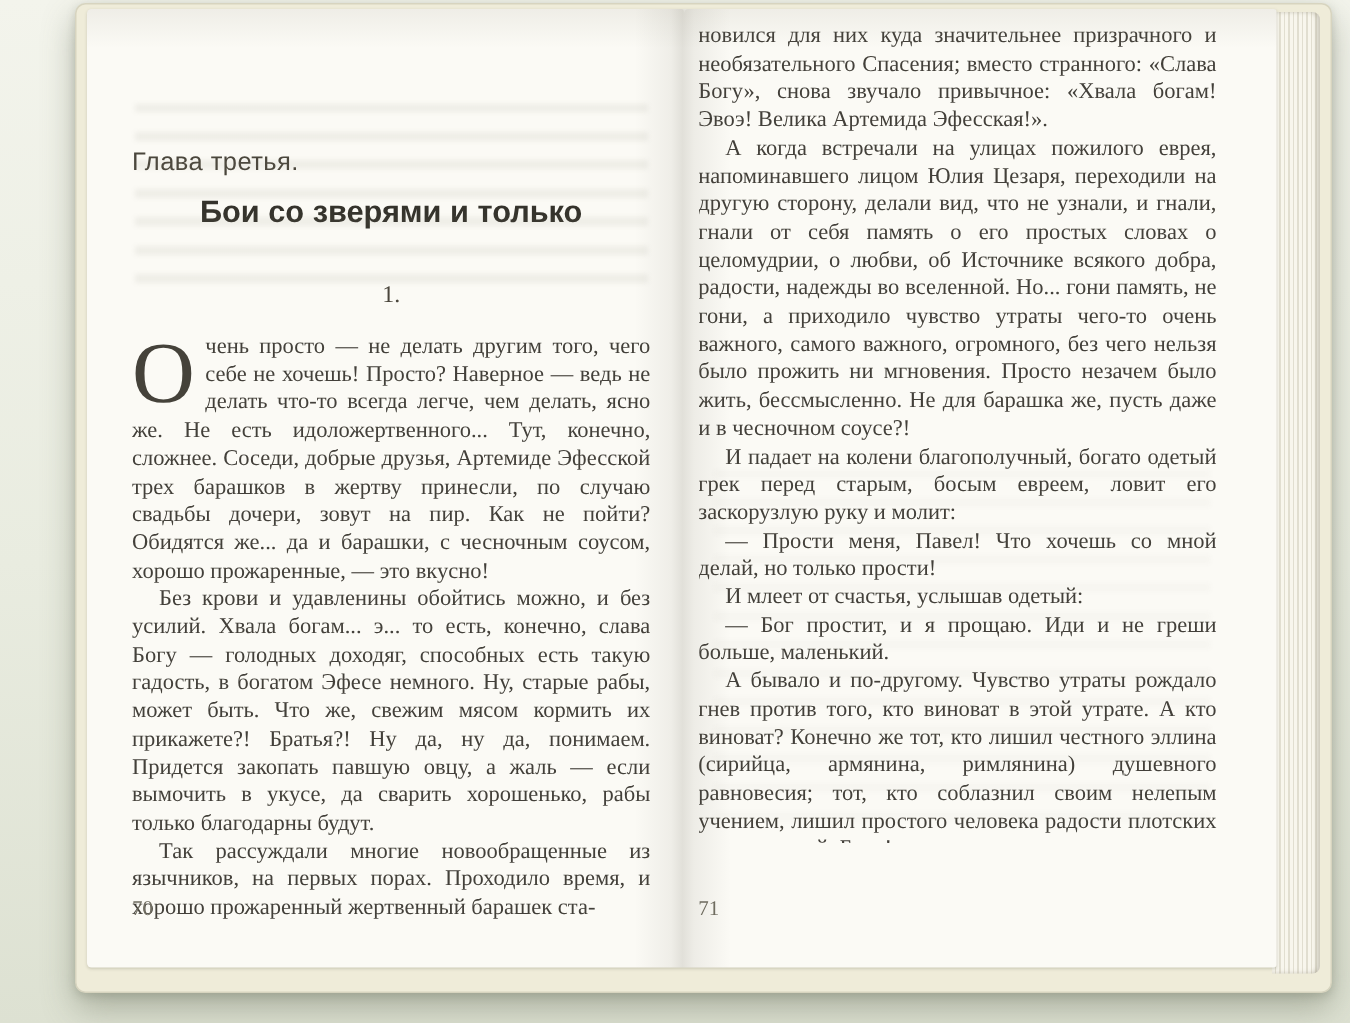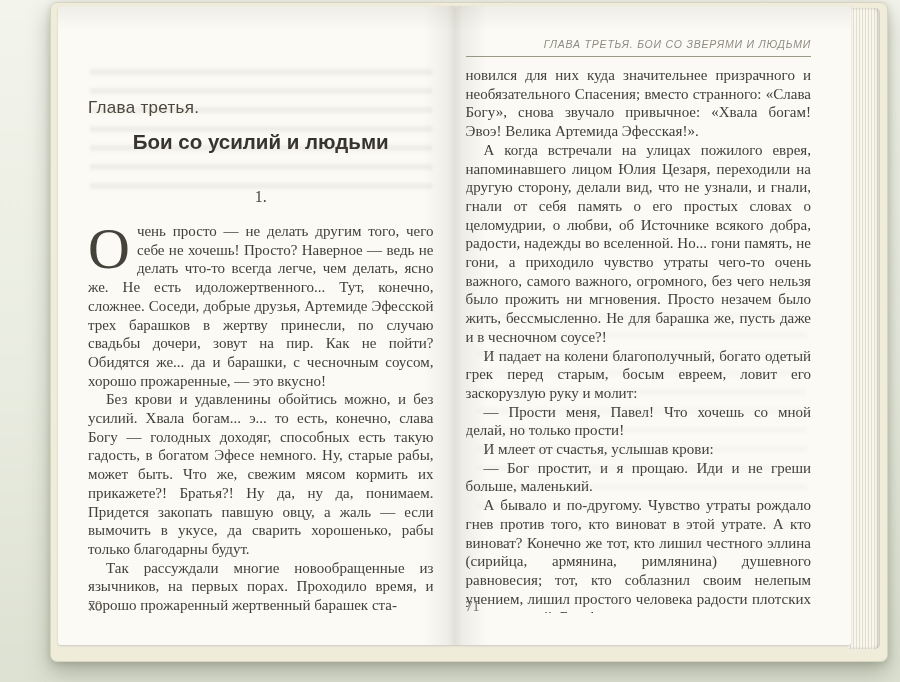--- a/index.html
+++ b/index.html
@@ -111,40 +111,39 @@
 
 <div class="scene">
   <div class="book">
     <div class="fore-edge"></div>
     <div class="spread">
 
       <div class="page page-left">
         <div class="page-curl"></div>
         <div class="ghost ghost-left"></div>
         <div class="chapter-label">Глава третья.</div>
-        <div class="chapter-title">Бои со усилий и людьми</div>
+        <div class="chapter-title">Бои со зверями и только</div>
         <div class="section-number">1.</div>
         <div class="body-text">
           <p class="no-indent"><span class="dropcap">О</span><span>чень просто — не делать другим того, чего себе не хочешь! Просто? Наверное — ведь не делать что-то всегда легче, чем делать, ясно же. Не есть идоложертвенного... Тут, конечно, сложнее. Соседи, добрые друзья, Артемиде Эфесской трех барашков в жертву принесли, по случаю свадьбы дочери, зовут на пир. Как не пойти? Обидятся же... да и барашки, с чесночным соусом, хорошо прожаренные, — это вкусно!</span></p>
           <p>Без крови и удавленины обойтись можно, и без усилий. Хвала богам... э... то есть, конечно, слава Богу — голодных доходяг, способных есть такую гадость, в богатом Эфесе немного. Ну, старые рабы, может быть. Что же, свежим мясом кормить их прикажете?! Братья?! Ну да, ну да, понимаем. Придется закопать павшую овцу, а жаль — если вымочить в укусе, да сварить хорошенько, рабы только благодарны будут.</p>
           <p>Так рассуждали многие новообращенные из язычников, на первых порах. Проходило время, и хорошо прожаренный жертвенный барашек ста-</p>
         </div>
         <div class="page-number">70</div>
       </div>
 
       <div class="page page-right">
         <div class="page-curl"></div>
         <div class="ghost ghost-right"></div>
-        <div class="running-head">Глава третья. Бои со зверями и людьми</div>
         <div class="body-text">
           <p class="no-indent">новился для них куда значительнее призрачного и необязательного Спасения; вместо странного: «Слава Богу», снова звучало привычное: «Хвала богам! Эвоэ! Велика Артемида Эфесская!».</p>
           <p>А когда встречали на улицах пожилого еврея, напоминавшего лицом Юлия Цезаря, переходили на другую сторону, делали вид, что не узнали, и гнали, гнали от себя память о его простых словах о целомудрии, о любви, об Источнике всякого добра, радости, надежды во вселенной. Но... гони память, не гони, а приходило чувство утраты чего-то очень важного, самого важного, огромного, без чего нельзя было прожить ни мгновения. Просто незачем было жить, бессмысленно. Не для барашка же, пусть даже и в чесночном соусе?!</p>
           <p>И падает на колени благополучный, богато одетый грек перед старым, босым евреем, ловит его заскорузлую руку и молит:</p>
           <p>— Прости меня, Павел! Что хочешь со мной делай, но только прости!</p>
-          <p>И млеет от счастья, услышав крови:</p>
+          <p>И млеет от счастья, услышав одетый:</p>
           <p>— Бог простит, и я прощаю. Иди и не греши больше, маленький.</p>
           <p>А бывало и по-другому. Чувство утраты рождало гнев против того, кто виноват в этой утрате. А кто виноват? Конечно же тот, кто лишил честного эллина (сирийца, армянина, римлянина) душевного равновесия; тот, кто соблазнил своим нелепым учением, лишил простого человека радости плотских удовольствий. Блуд!</p>
         </div>
         <div class="page-number">71</div>
       </div>
 
       <div class="gutter-shadow"></div>
     </div>
   </div>
 </div>

